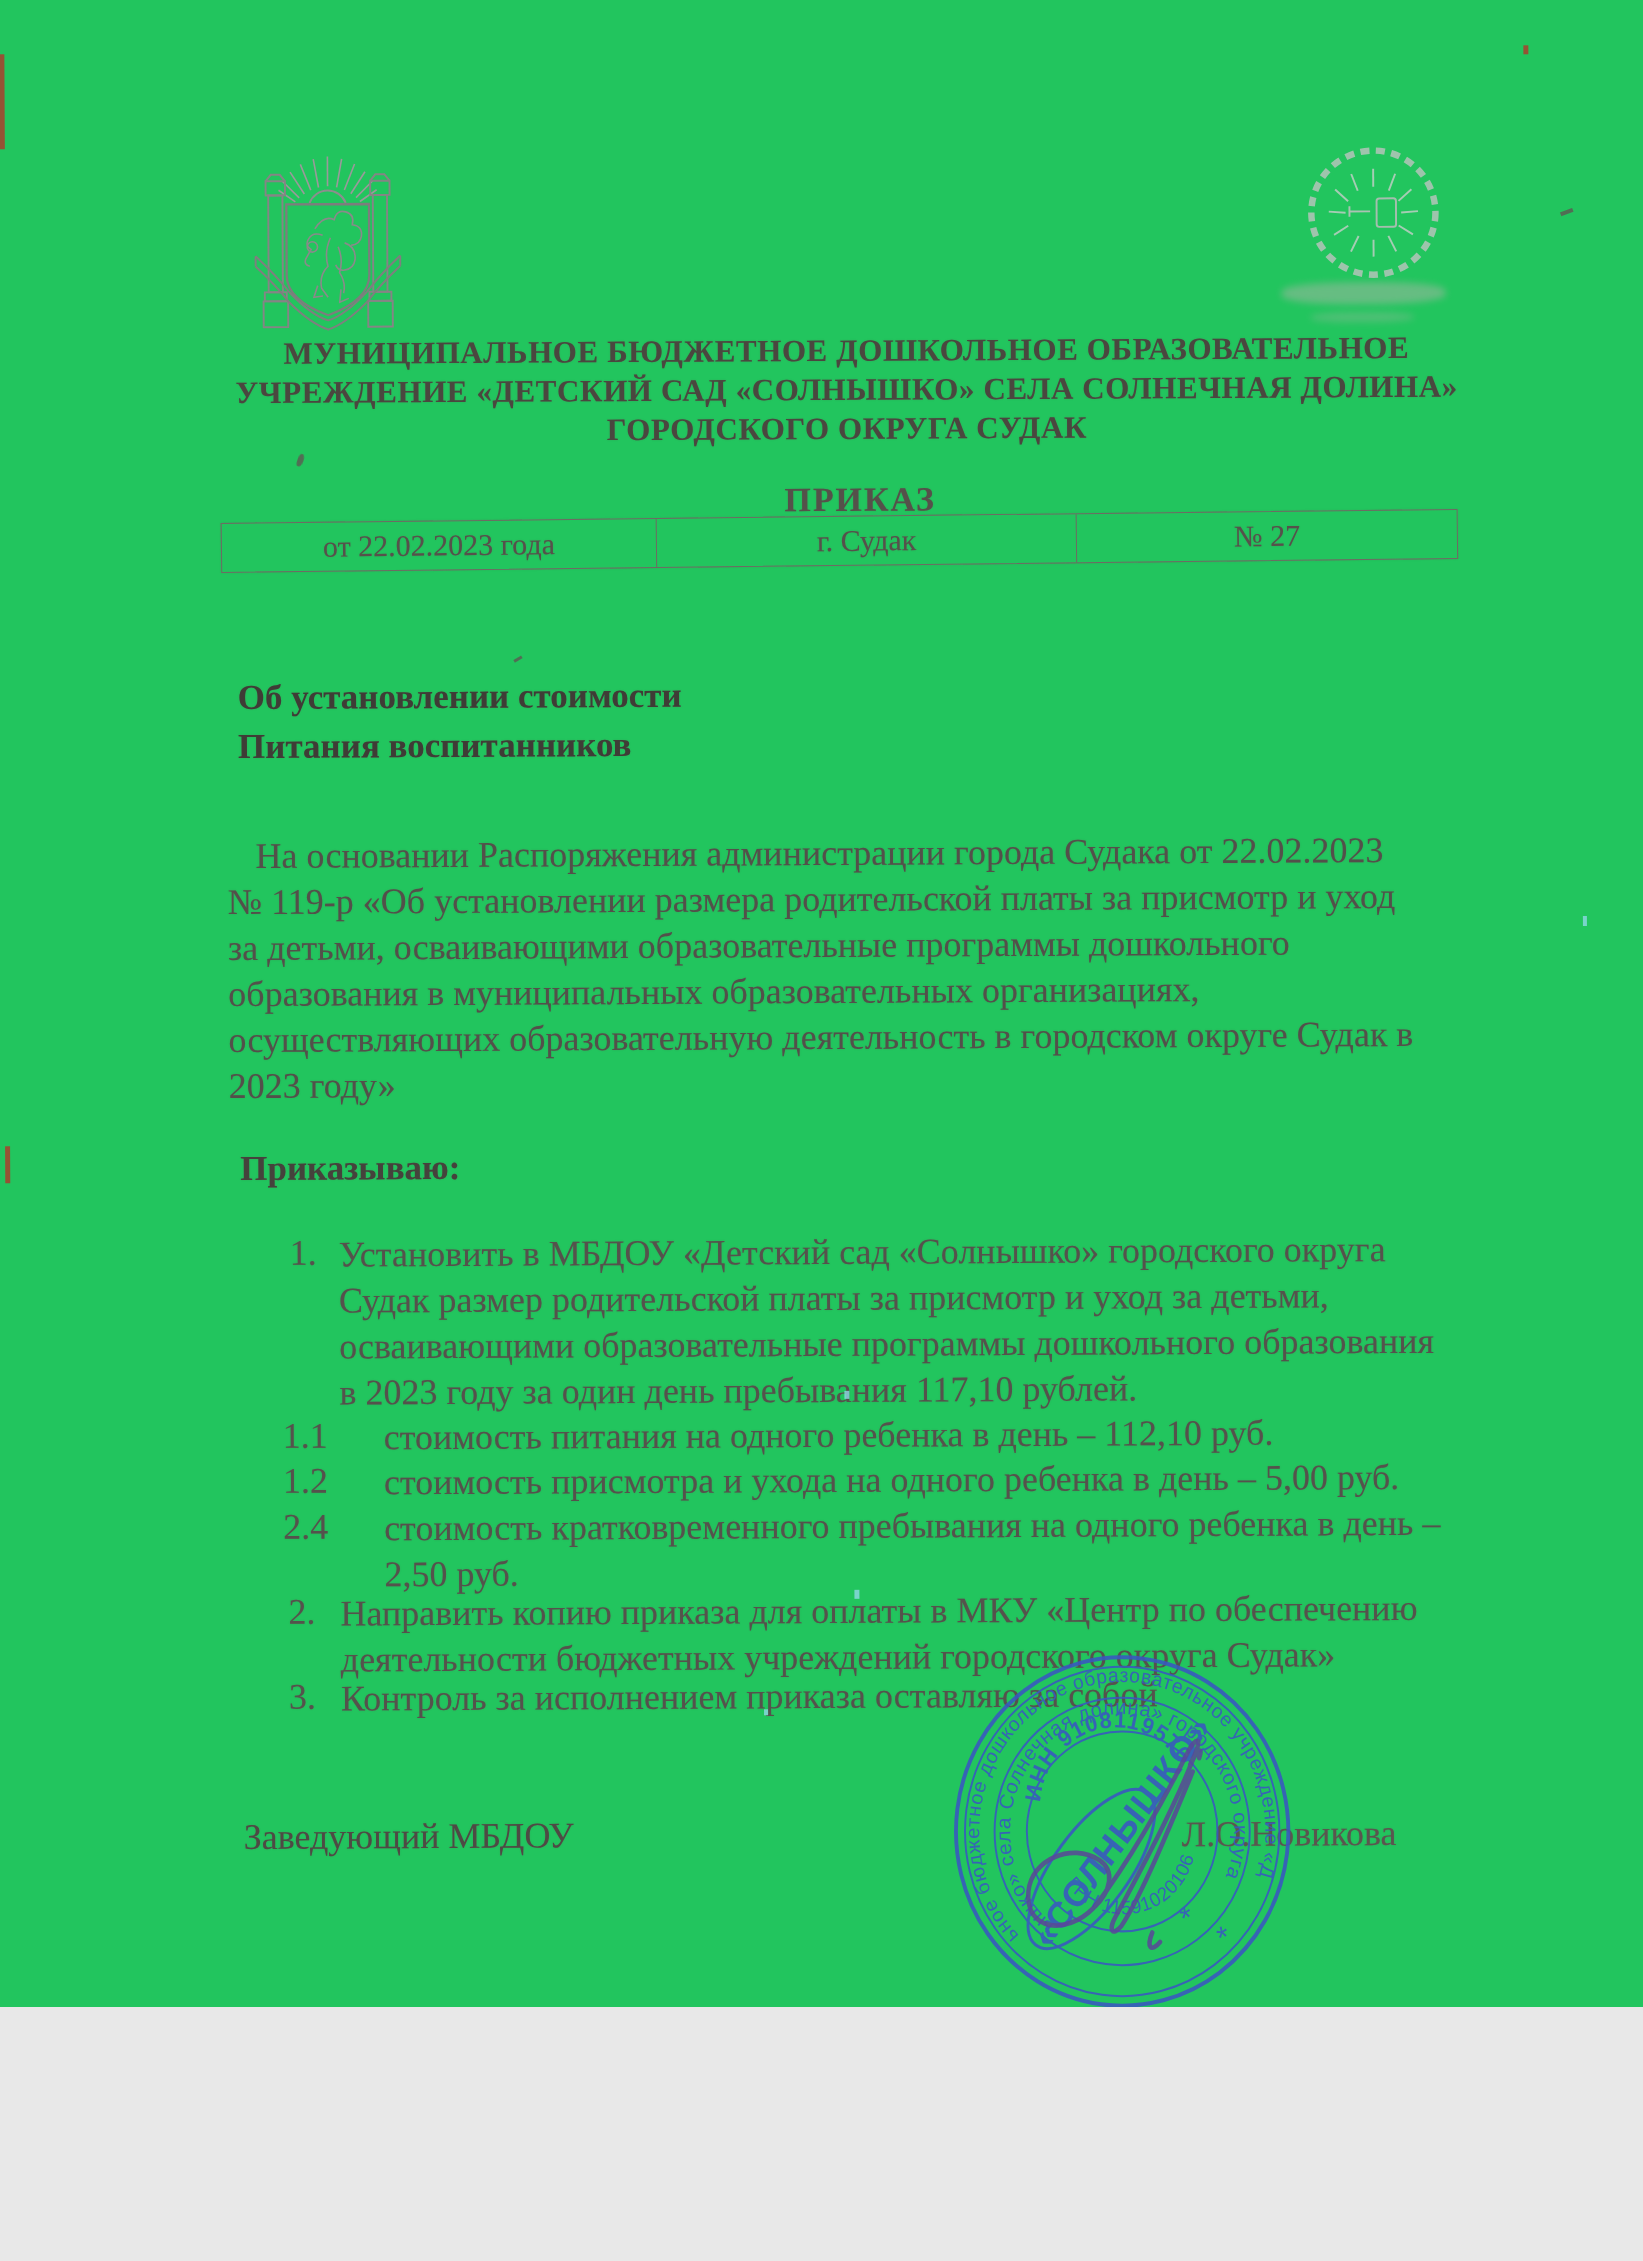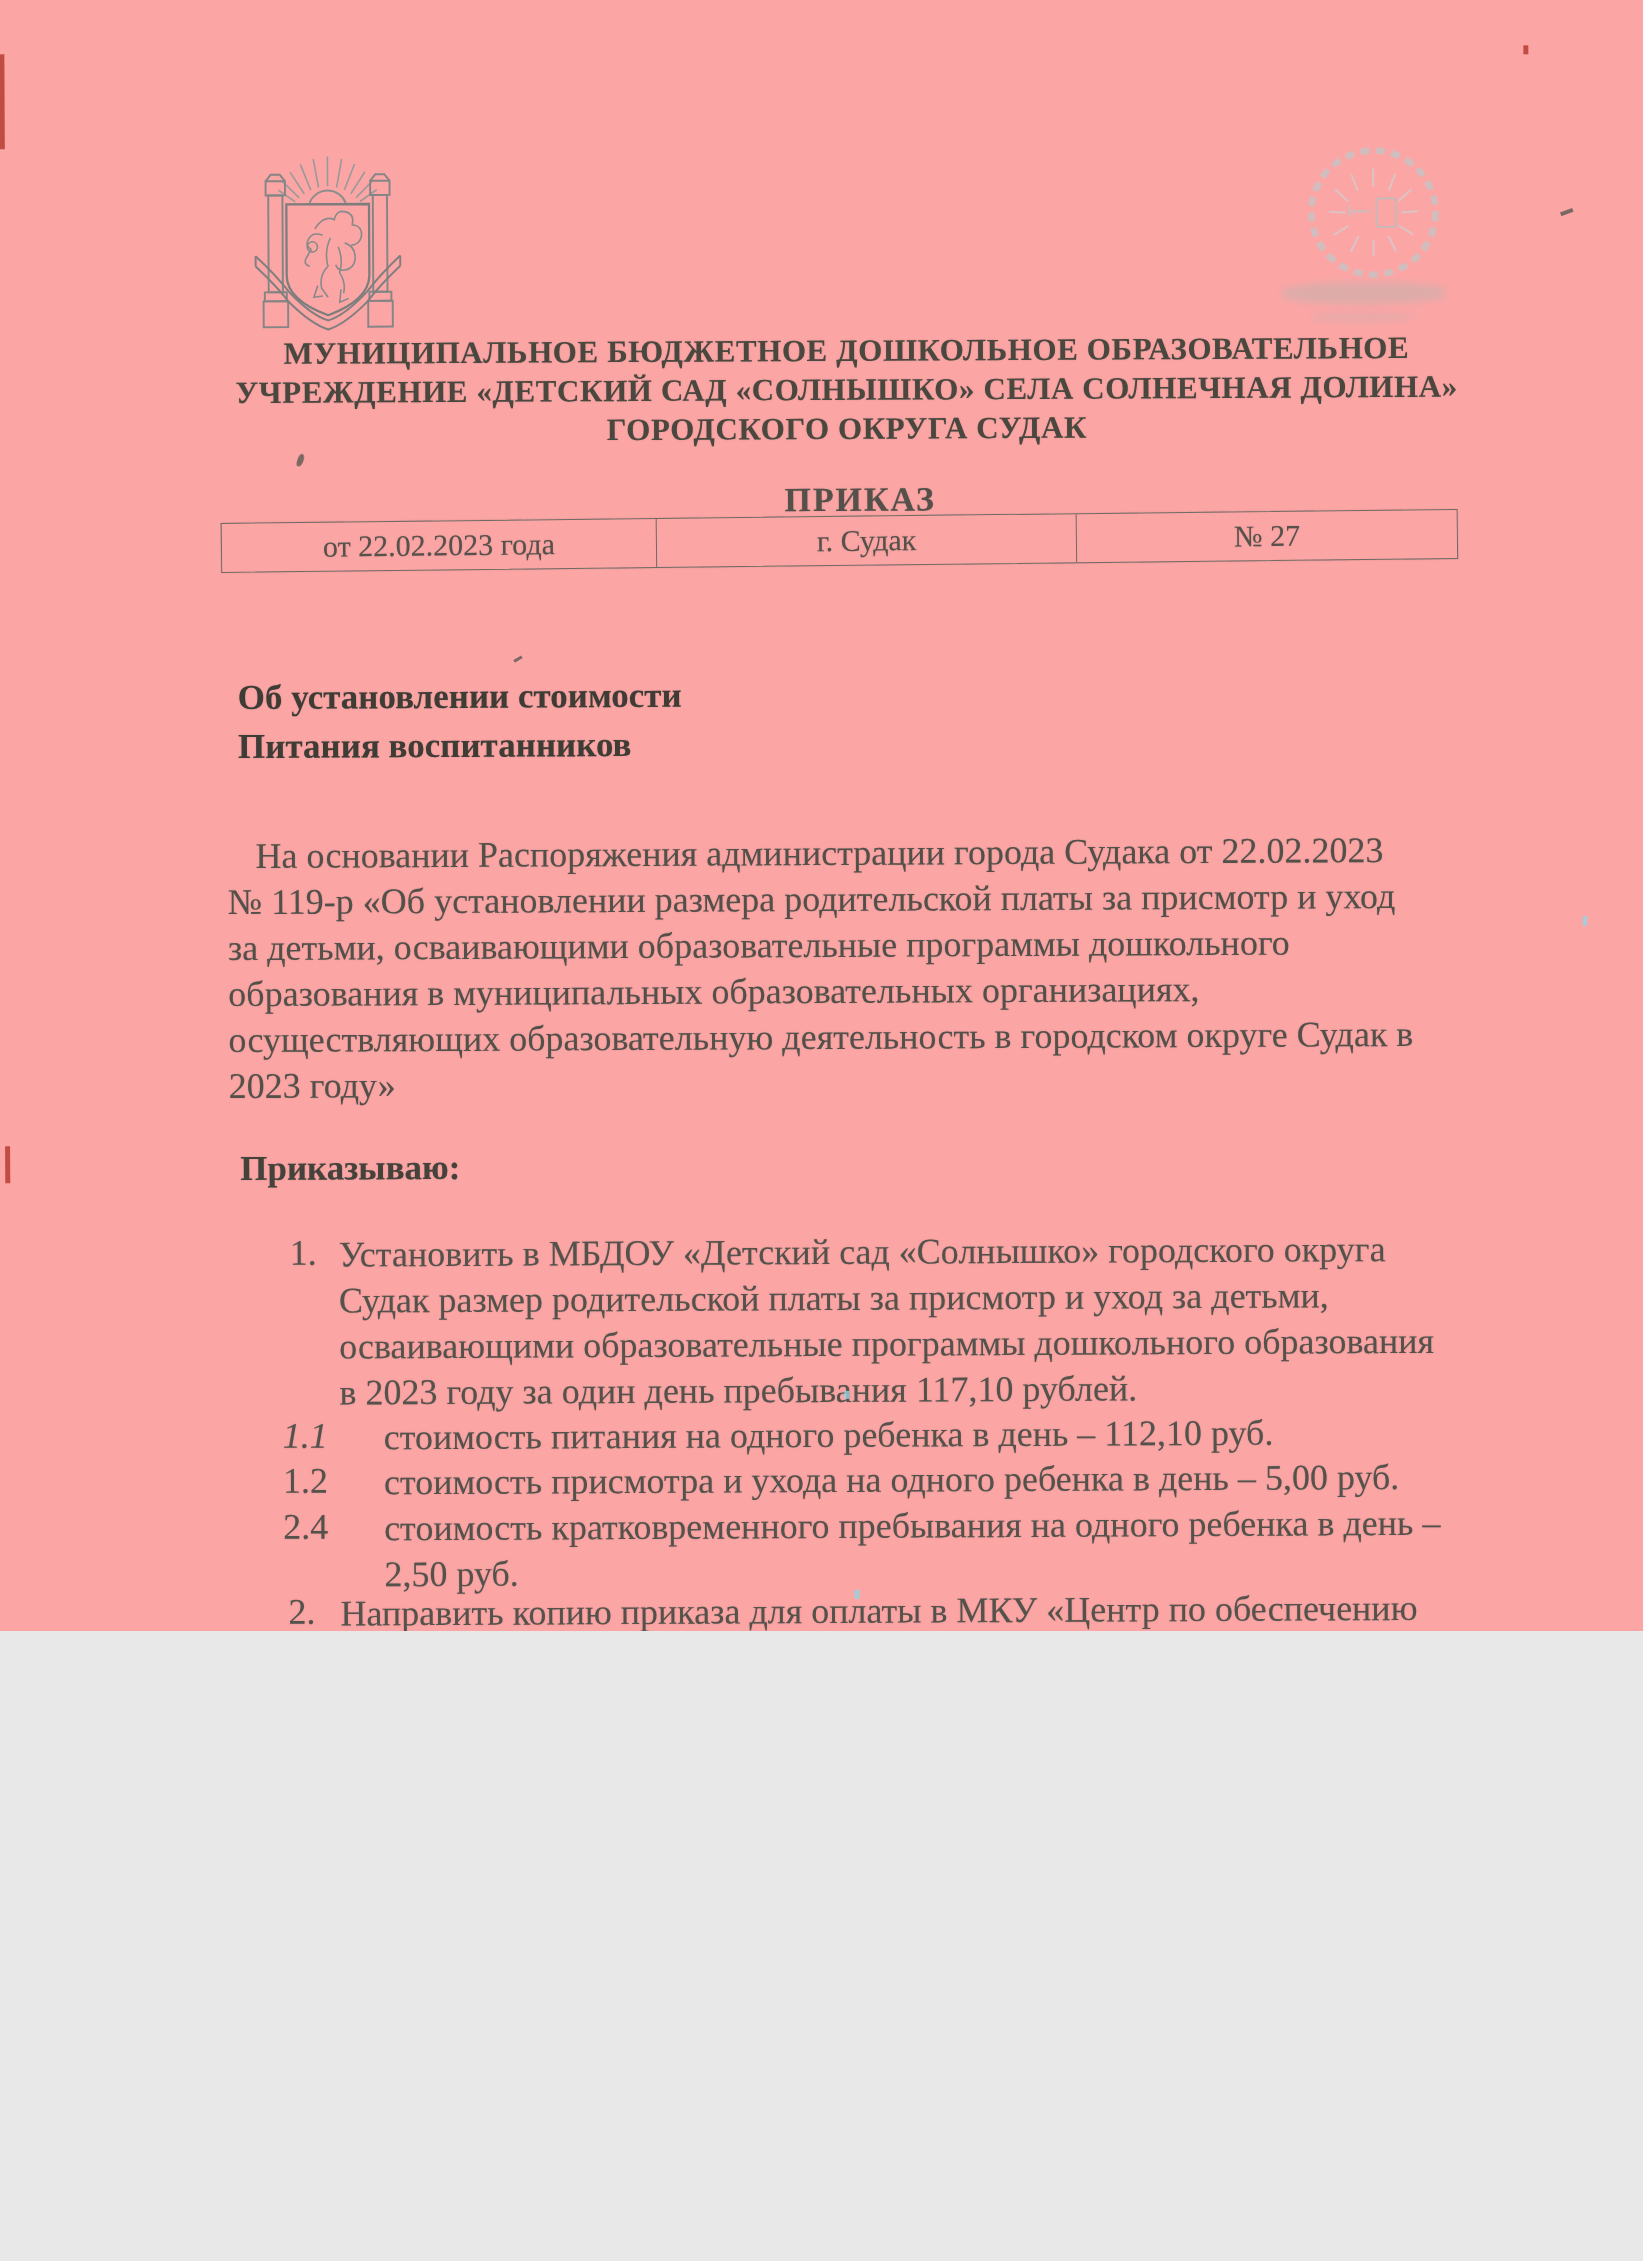--- a/index.html
+++ b/index.html
@@ -1,17 +1,17 @@
 <!DOCTYPE html>
 <html style="font-size:10.3px"><head>
 <meta charset="utf-8">
 <style>
   html,body{margin:0;padding:0;background:#e8e8e8;}
   .page{
-    position:relative;width:1644px;height:1631px;background:#fca5a5;
+    position:relative;width:1644px;height:2007px;background:#22c55e;
     overflow:hidden;font-family:"Liberation Serif", serif;color:#4b4741;
   }
   .content{position:absolute;left:0;top:0;width:1644px;height:2261px;transform:rotate(-0.3deg);}
   .scan-text{text-shadow:0 0 1.3px rgba(95,90,82,0.45);}
   
   .coat{position:absolute;left:255px;top:150px;width:155px;height:184px;}
   .seal-faint{position:absolute;left:1309px;top:147px;width:139px;height:141px;opacity:.85;}
   .smudge{position:absolute;background:#b9b4ae;filter:blur(3.9px);opacity:.45;border-radius:40%;}
   
   .org{position:absolute;left:190px;top:331px;width:1321px;text-align:center;
@@ -169,21 +169,21 @@
       <span class="num" style="left:289px;">1.</span>
       <div class="txt" style="margin-left:338px;">
         <div>Установить в МБДОУ «Детский сад «Солнышко» городского округа</div>
         <div>Судак размер родительской платы за присмотр и уход за детьми,</div>
         <div>осваивающими образовательные программы дошкольного образования</div>
         <div>в 2023 году за один день пребывания 117,10 рублей.</div>
       </div>
     </div>
 
     <div class="li scan-text" style="left:0;top:1412px;">
-      <span class="num" style="left:281px;font-style:italic;">1.1</span>
+      <span class="num" style="left:281px;">1.1</span>
       <div class="txt" style="margin-left:382px;">
         <div>стоимость питания на одного ребенка в день – 112,10 руб.</div>
       </div>
     </div>
 
     <div class="li scan-text" style="left:0;top:1457px;">
       <span class="num" style="left:281px;">1.2</span>
       <div class="txt" style="margin-left:382px;">
         <div>стоимость присмотра и ухода на одного ребенка в день – 5,00 руб.</div>
       </div>

